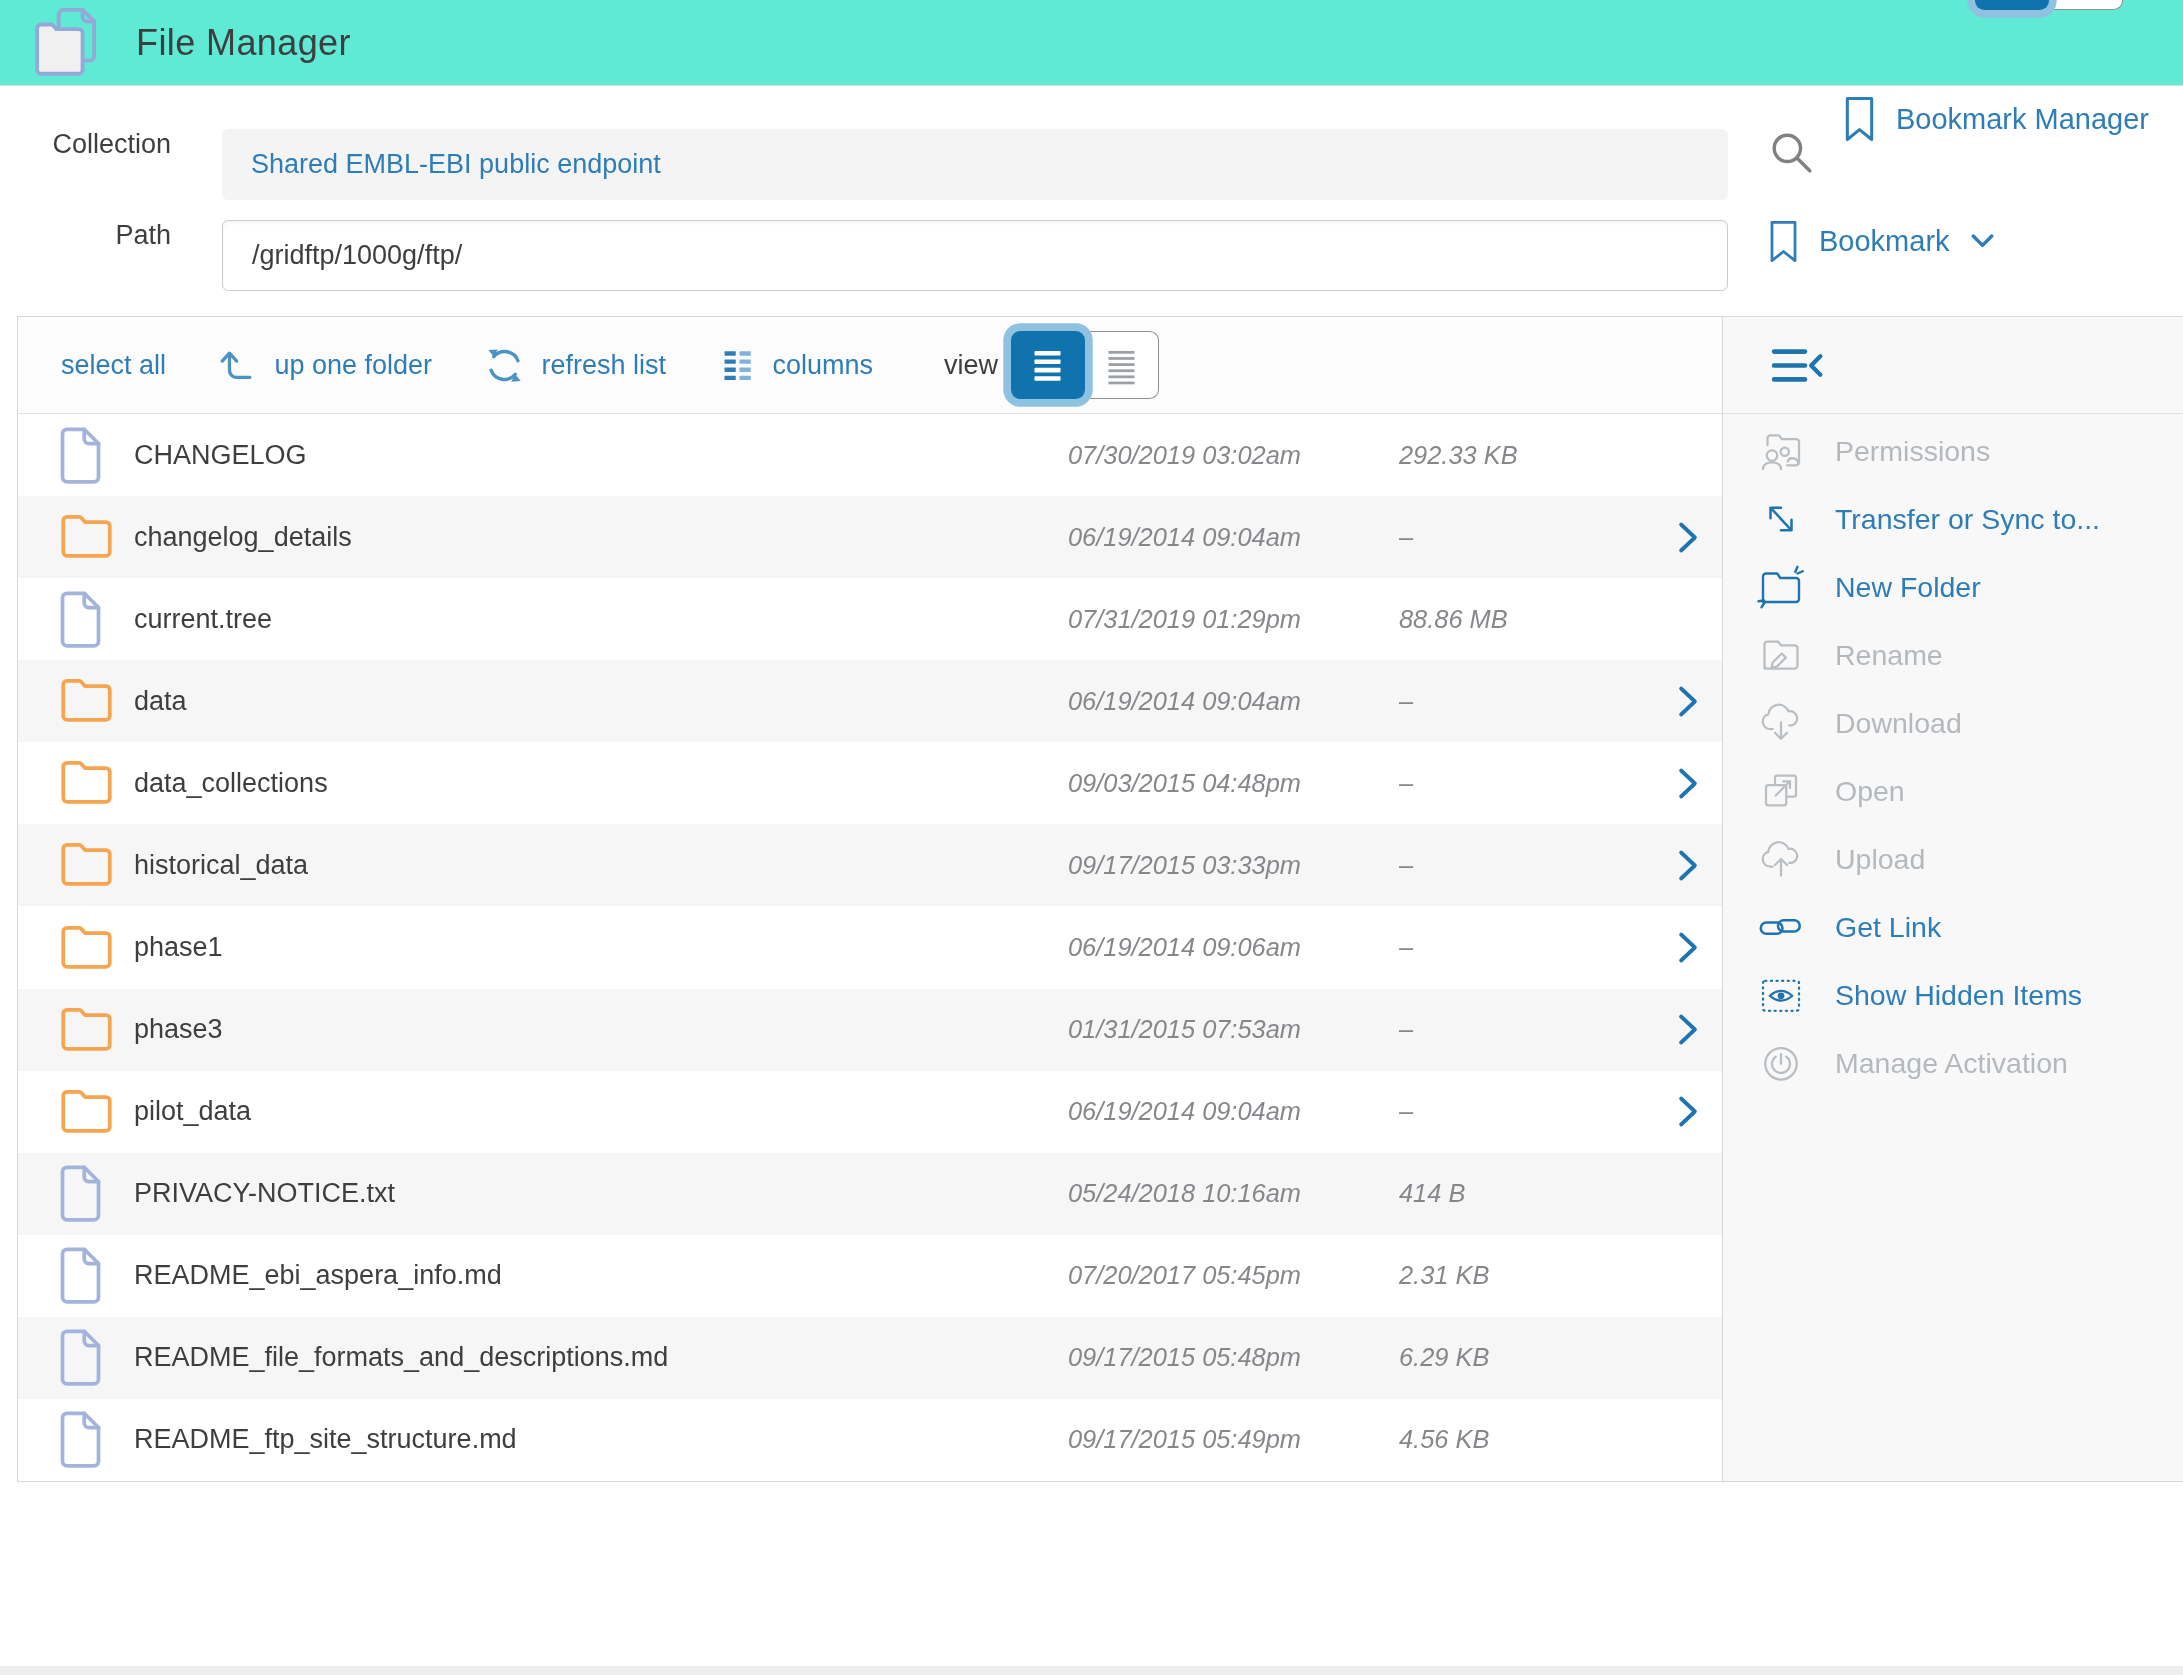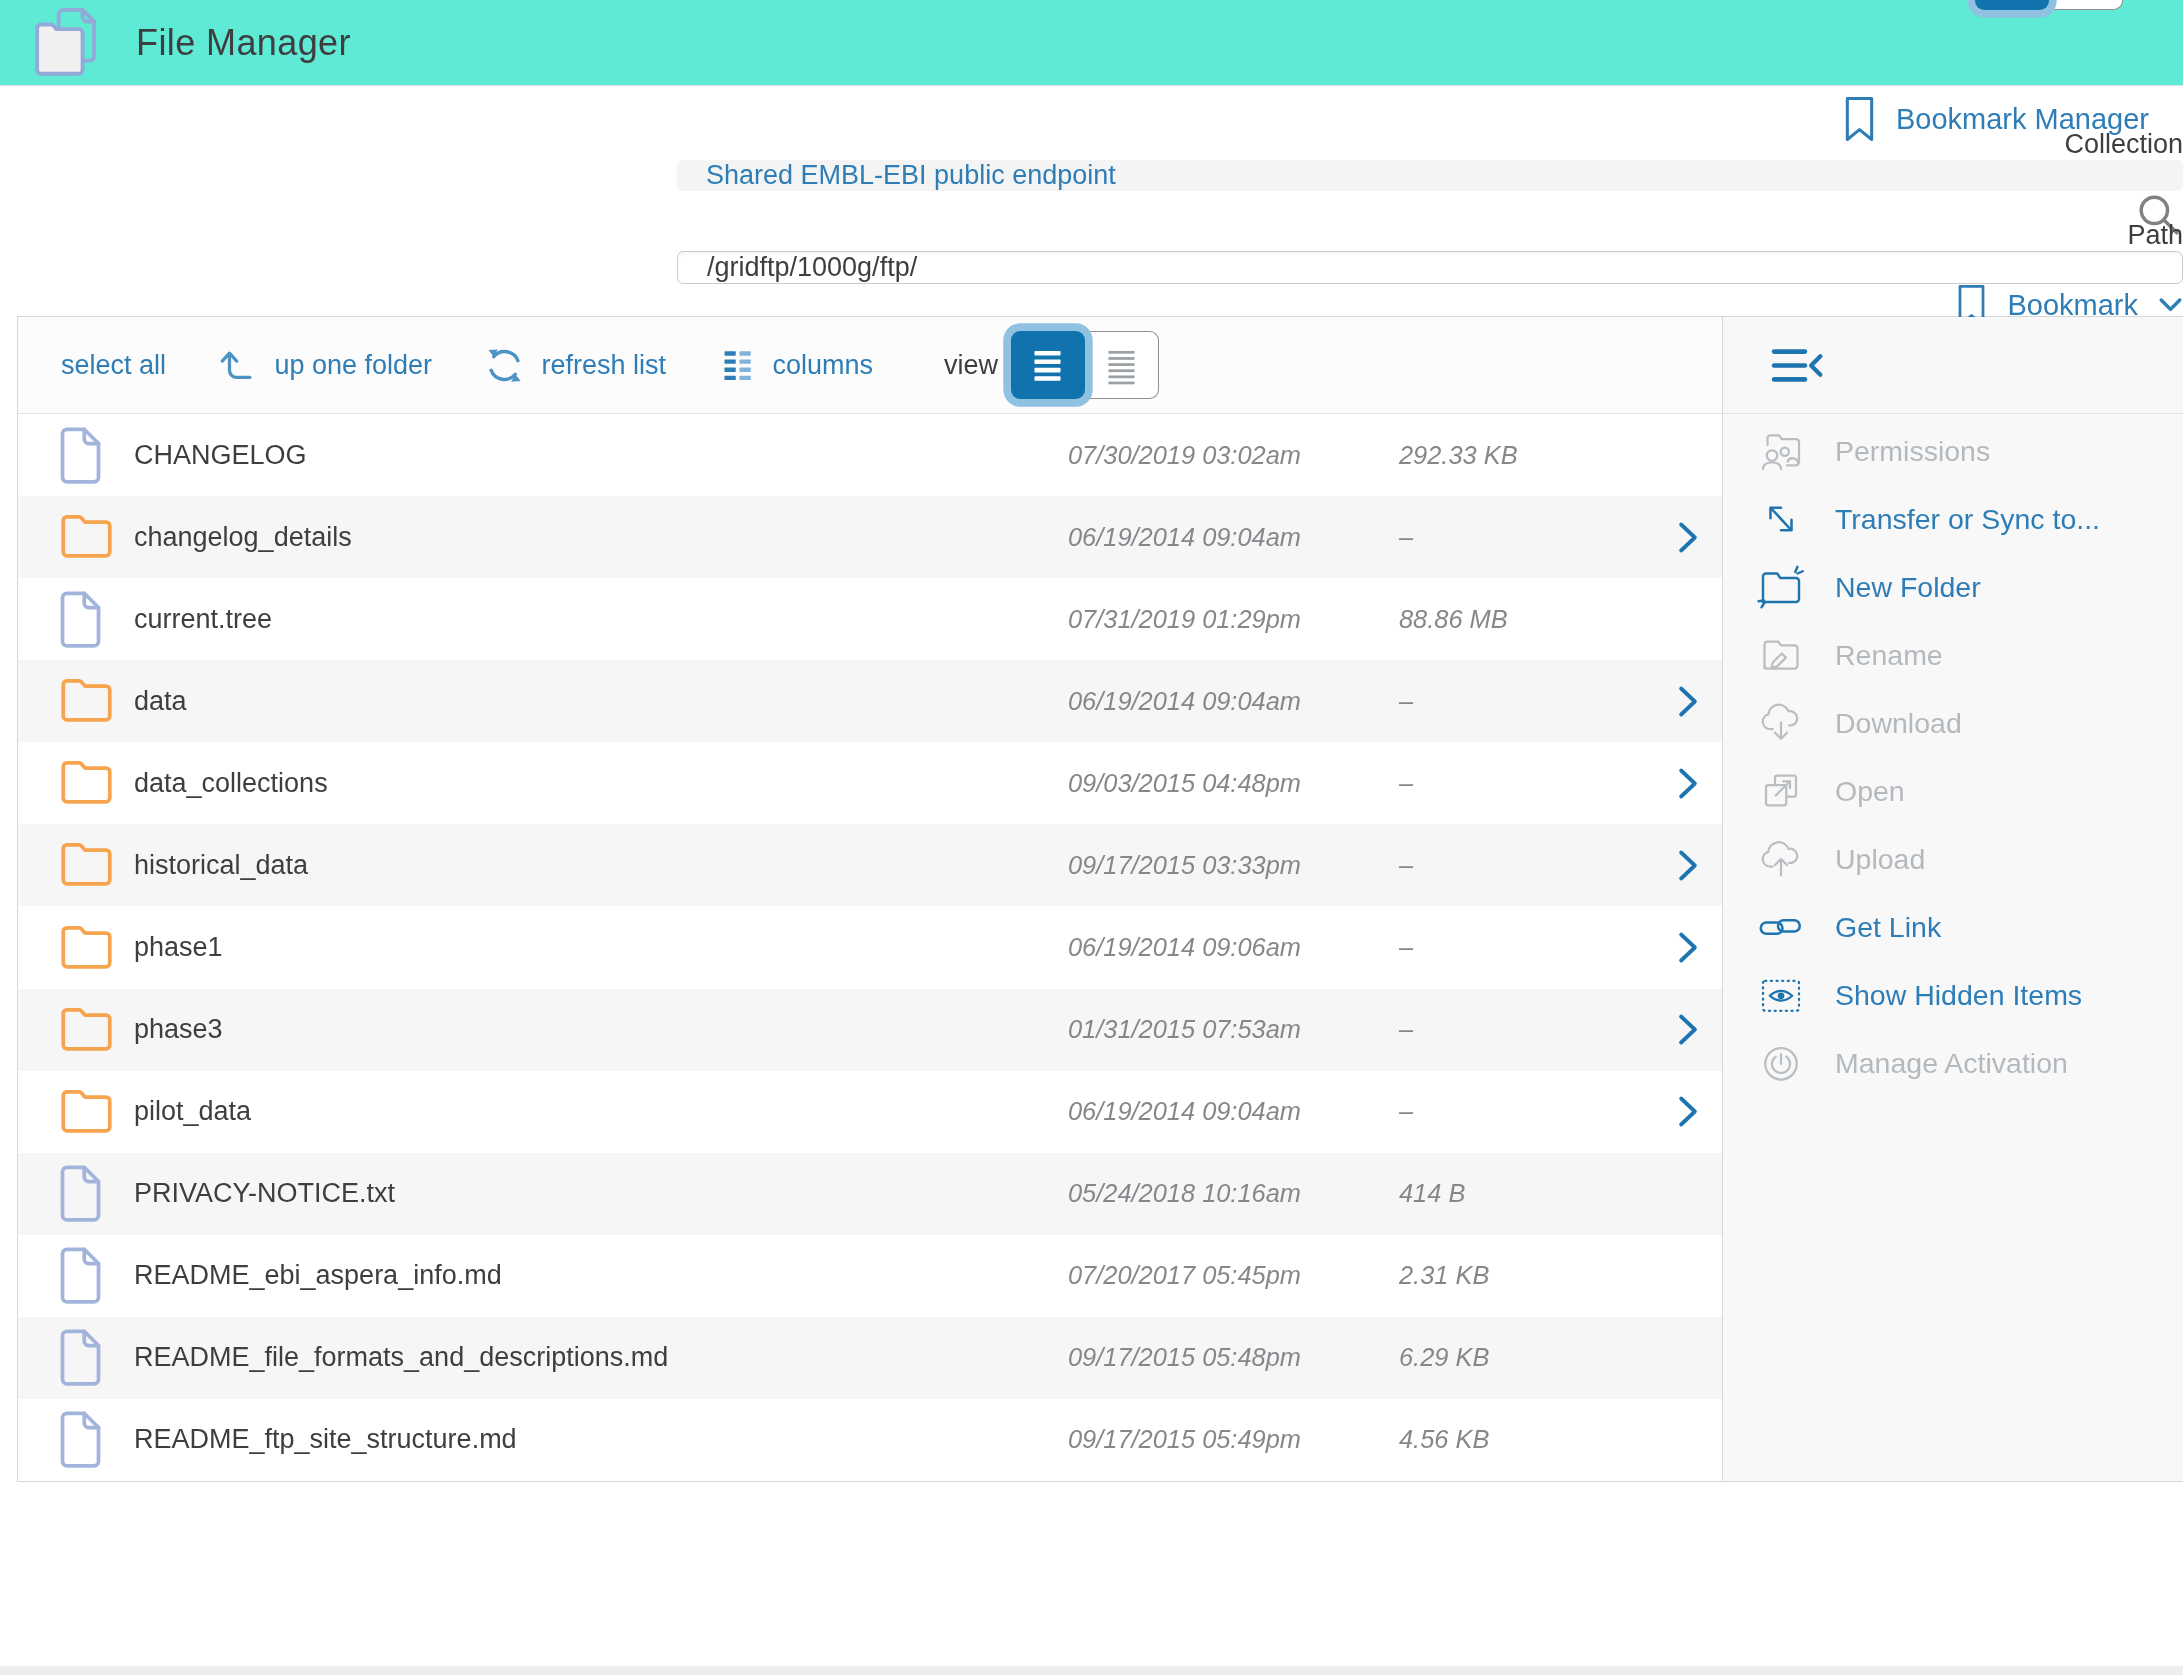--- a/index.html
+++ b/index.html
@@ -17,21 +17,21 @@
   .toggle { display:flex; }
   .toggle .tbtn { width:74px; height:68px; display:flex; align-items:center; justify-content:center; }
   .toggle .tbtn.sel { background:#1173ae; border:none; border-radius:9.2px;
     box-shadow:0 0 0 7.7px #8fc1e1; position:relative; z-index:1; }
   .toggle .tbtn.unsel { background:#ffffff; border:1.5px solid #8e9092; border-left:none;
     border-radius:0 9.2px 9.2px 0; position:relative; z-index:0; }
   .bookmark-manager { display:flex; align-items:center; gap:18.5px; color:#2e7db6; font-size:29px; cursor:pointer; }
 
   
   .location { background:#ffffff; padding-top:43px; }
-  .loc-row { display:flex; align-items:flex-end; height:71px;flex-direction:column; }
+  .loc-row { display:flex; align-items:flex-start; height:71px; }
   .loc-row + .loc-row { margin-top:20px; }
   .loc-label { width:171px; text-align:right; font-size:27px; color:#3e3e40; flex:none; }
   .loc-field { margin-left:51px; width:1506px; height:71px; border-radius:6.2px;
     display:flex; align-items:center; padding-left:29px; font-size:27px; }
   .collection-field { background:#f4f4f5; color:#2e7db6; }
   .path-field { background:#ffffff; border:1.5px solid #c9cbce; color:#3e3e40;
     box-shadow: inset 0 2.3px 3.1px rgba(0,0,0,0.045); }
   .loc-side { margin-left:40px; display:flex; align-items:center; gap:20px; }
   .bookmark-link { display:flex; align-items:center; gap:20px; color:#2e7db6; font-size:29px; cursor:pointer; }
 

